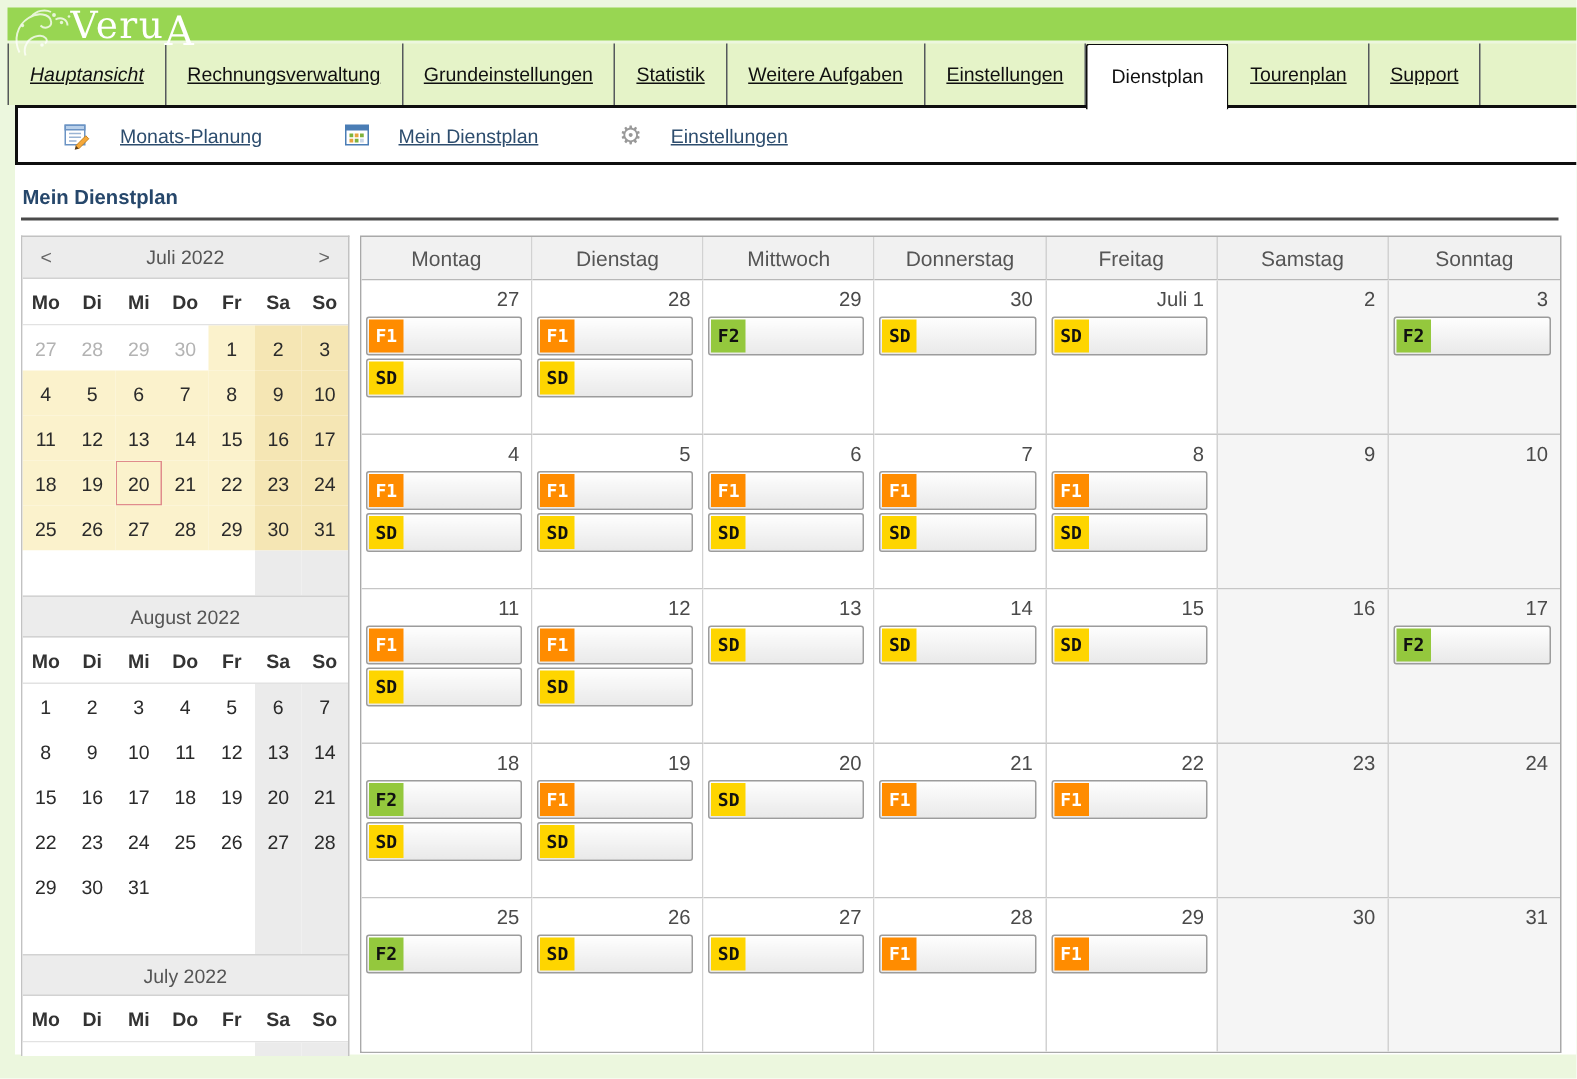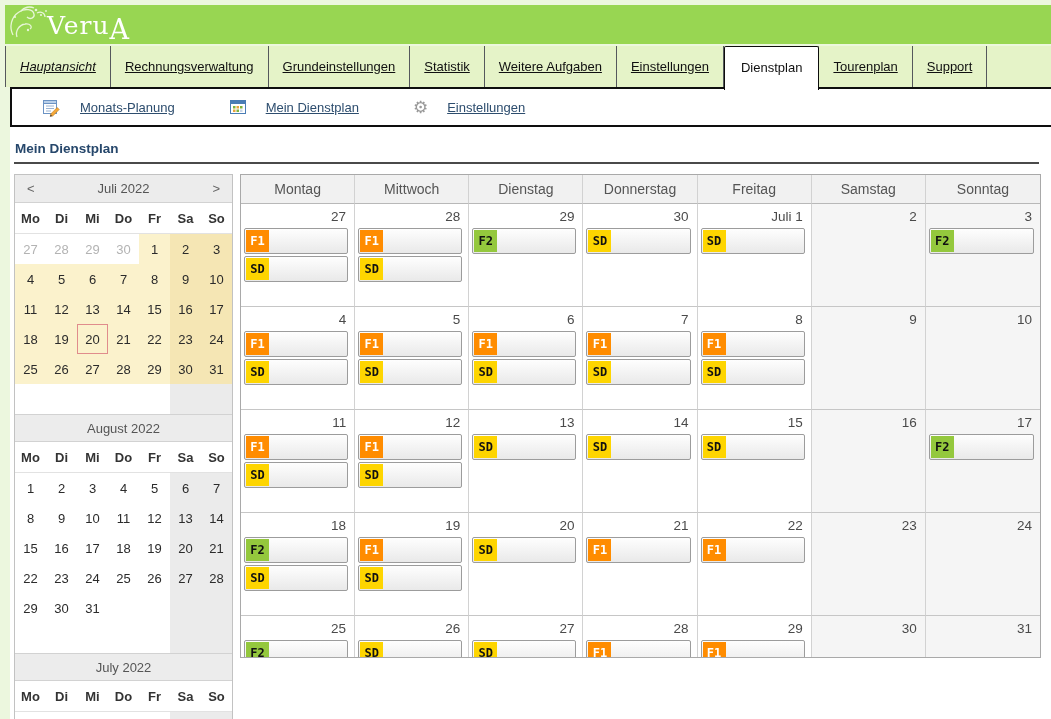--- a/index.html
+++ b/index.html
@@ -6,21 +6,21 @@
   html,body { margin:0; padding:0; }
   body {
     width:1051px; height:719px; overflow:hidden;
     background:#ecf7de;
     font-family:"Liberation Sans", sans-serif;
     font-size:13px; color:#222;
   }
 
   
   .green-bar {
-    margin:5px 0 0 5px; height:39px; background:#98d652;
+    margin:5px 0 0 5px; height:22px; background:#98d652;
     position:relative; display:flex; align-items:center;
   }
   .flourish { position:absolute; left:2px; top:0; opacity:.9; }
   .logo {
     color:#fff; font-family:"DejaVu Serif", serif;
     font-size:25px; margin-left:42px; letter-spacing:1px; line-height:1;
   }
   .logo .accent { display:inline-block; transform:translateY(5px); font-size:27px; }
 
   
@@ -79,21 +79,21 @@
   .cur .mday.we { background:#f5e6b4; }
   .cur .mday.out, .cur .mday.blank { background:#fff; color:#b3b3b3; }
   .cur .mday.out.we, .cur .mday.blank.we { background:#ebebeb; }
   
   .plain .mday { background:#fff; }
   .plain .mday.we { background:#ebebeb; }
 
   
   .main-cal {
     margin-left:7px; width:801px; flex:0 0 801px;
-    border:1px solid #a9a9a9; height:484px; background:#fff; overflow:hidden;
+    border:1px solid #a9a9a9; height:545px; background:#fff; overflow:hidden;
   }
   .mc-grid { display:grid; grid-template-columns:repeat(7,1fr); }
   .hcell {
     height:29px; background:#f1f1f1;
     border-bottom:1px solid #b8b8b8; border-right:1px solid #d2d2d2;
     display:flex; align-items:center; justify-content:center;
     color:#555; font-size:14px;
   }
   .dcell { height:103px; border-right:1px solid #d2d2d2; border-bottom:1px solid #c6c6c6; background:#fff; }
   .hcell:nth-child(7n), .dcell:nth-child(7n) { border-right:none; }
@@ -347,22 +347,22 @@
             <div class="mc mday">1</div>
             <div class="mc mday">2</div>
             <div class="mc mday we">3</div>
             <div class="mc mday we">4</div>
           </div>
         </div>
       </div>
     <div class="main-cal">
       <div class="mc-grid">
           <div class="hcell">Montag</div>
+          <div class="hcell">Dienstag</div>
           <div class="hcell">Mittwoch</div>
-          <div class="hcell">Dienstag</div>
           <div class="hcell">Donnerstag</div>
           <div class="hcell">Freitag</div>
           <div class="hcell">Samstag</div>
           <div class="hcell">Sonntag</div>
           <div class="dcell">
             <div class="date">27</div>
             <div class="entry">
               <span class="badge" style="background: rgb(255, 140, 0); color: rgb(255, 255, 255);">F1</span>
             </div>
             <div class="entry">

